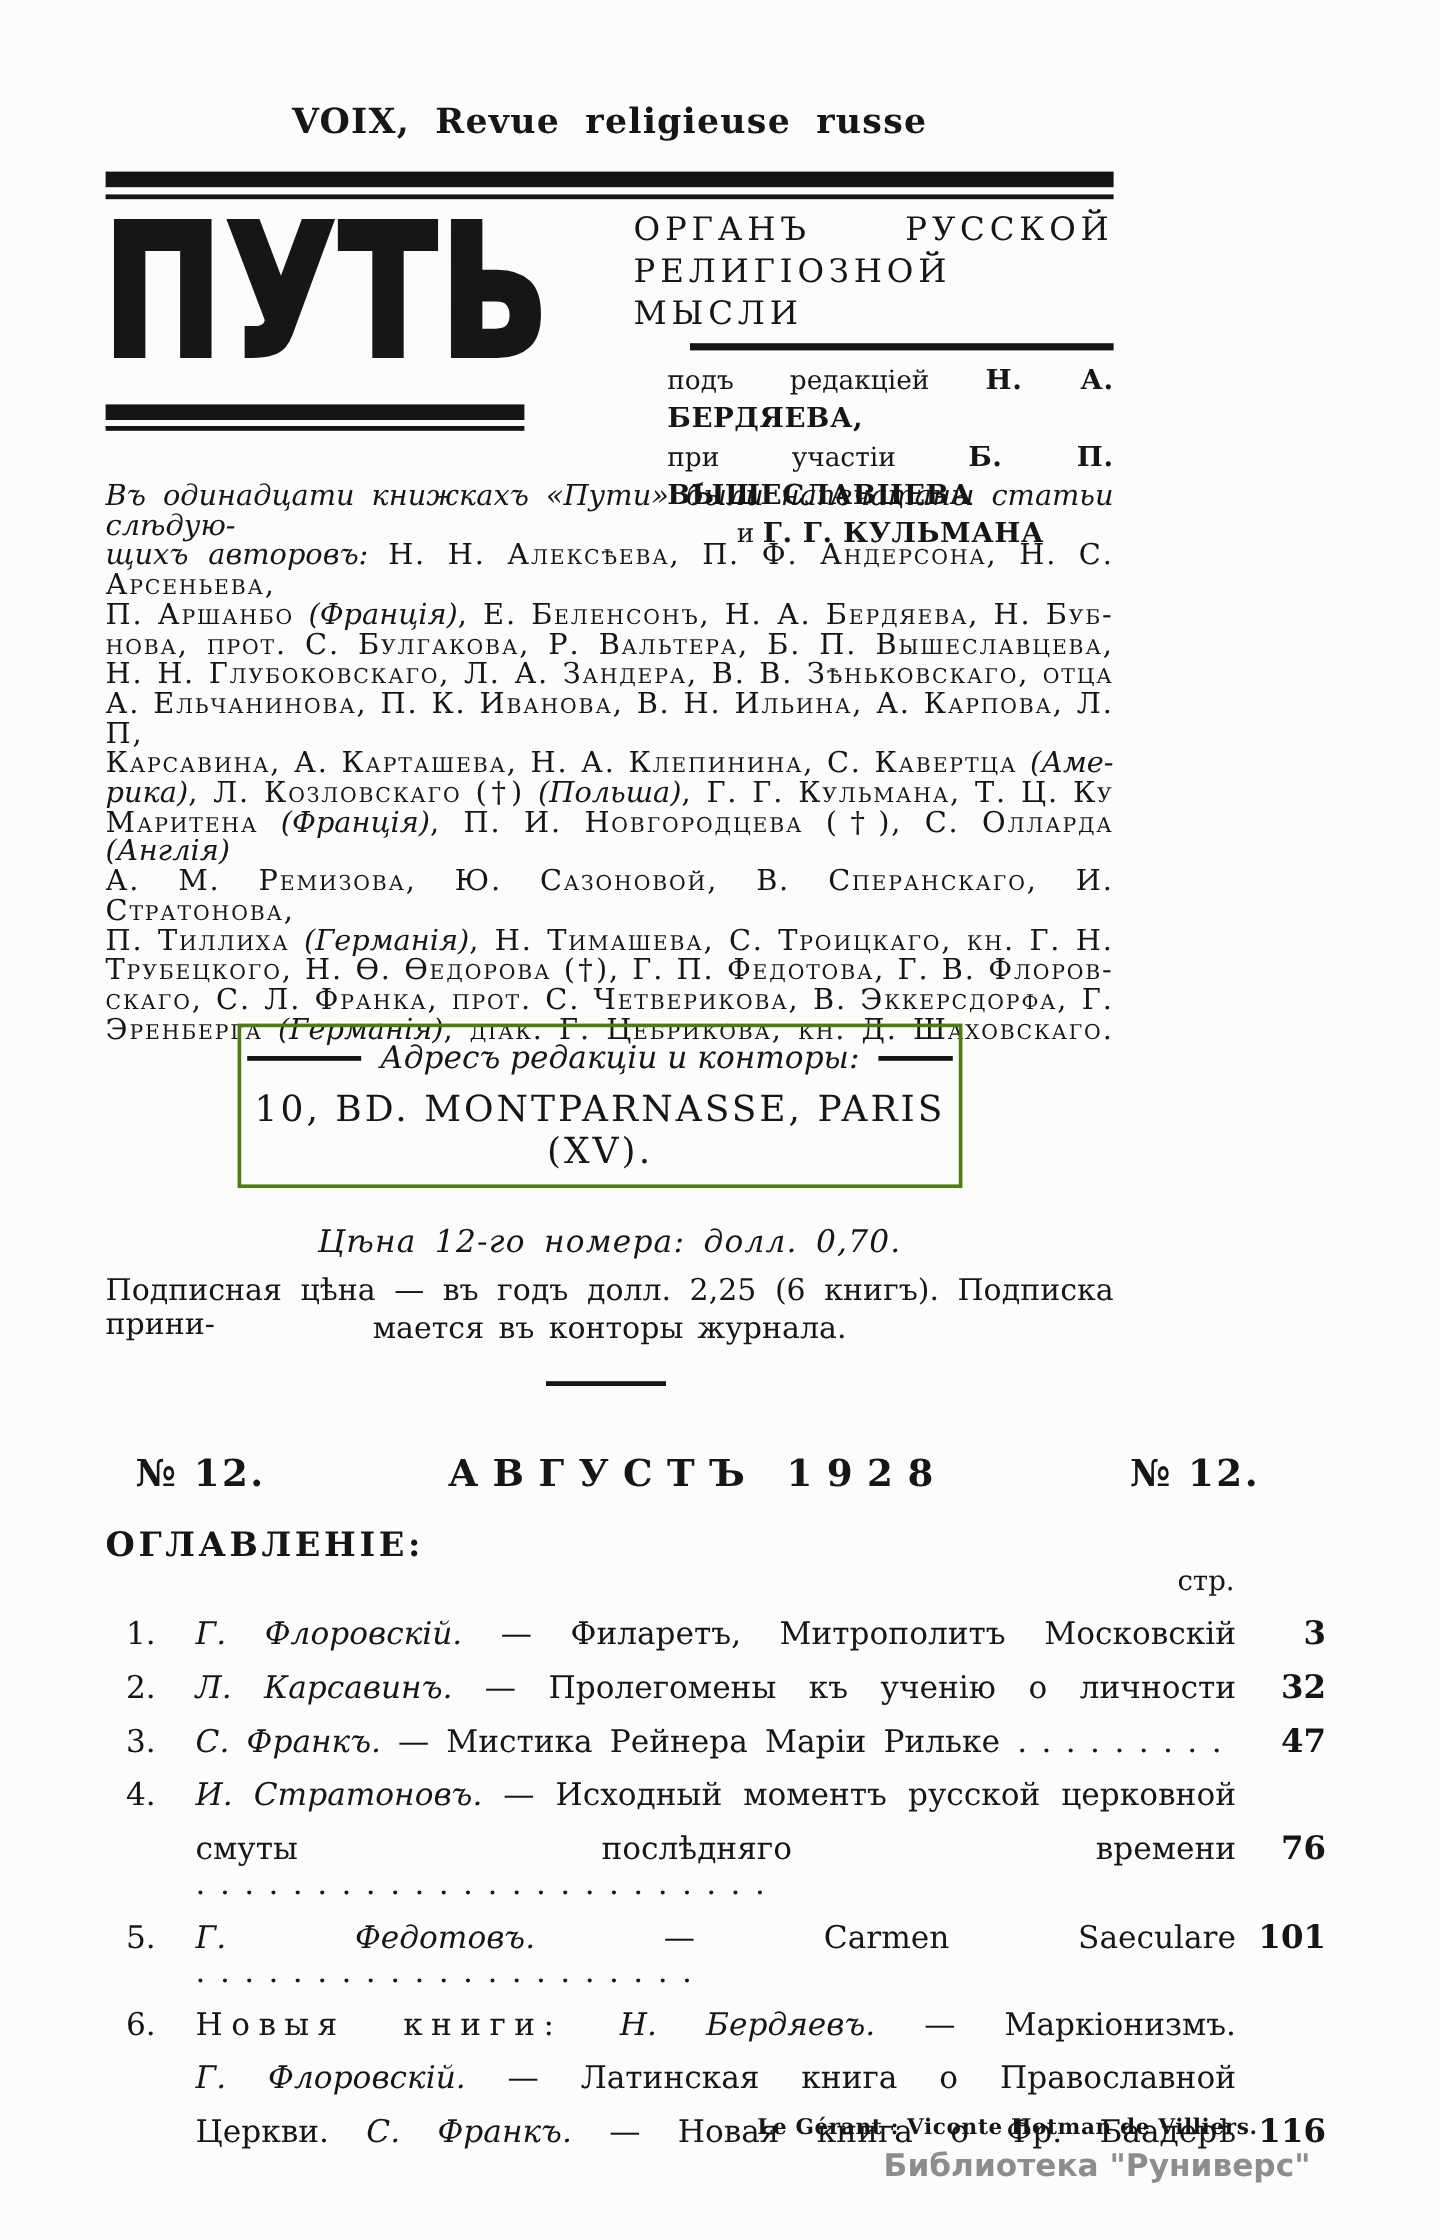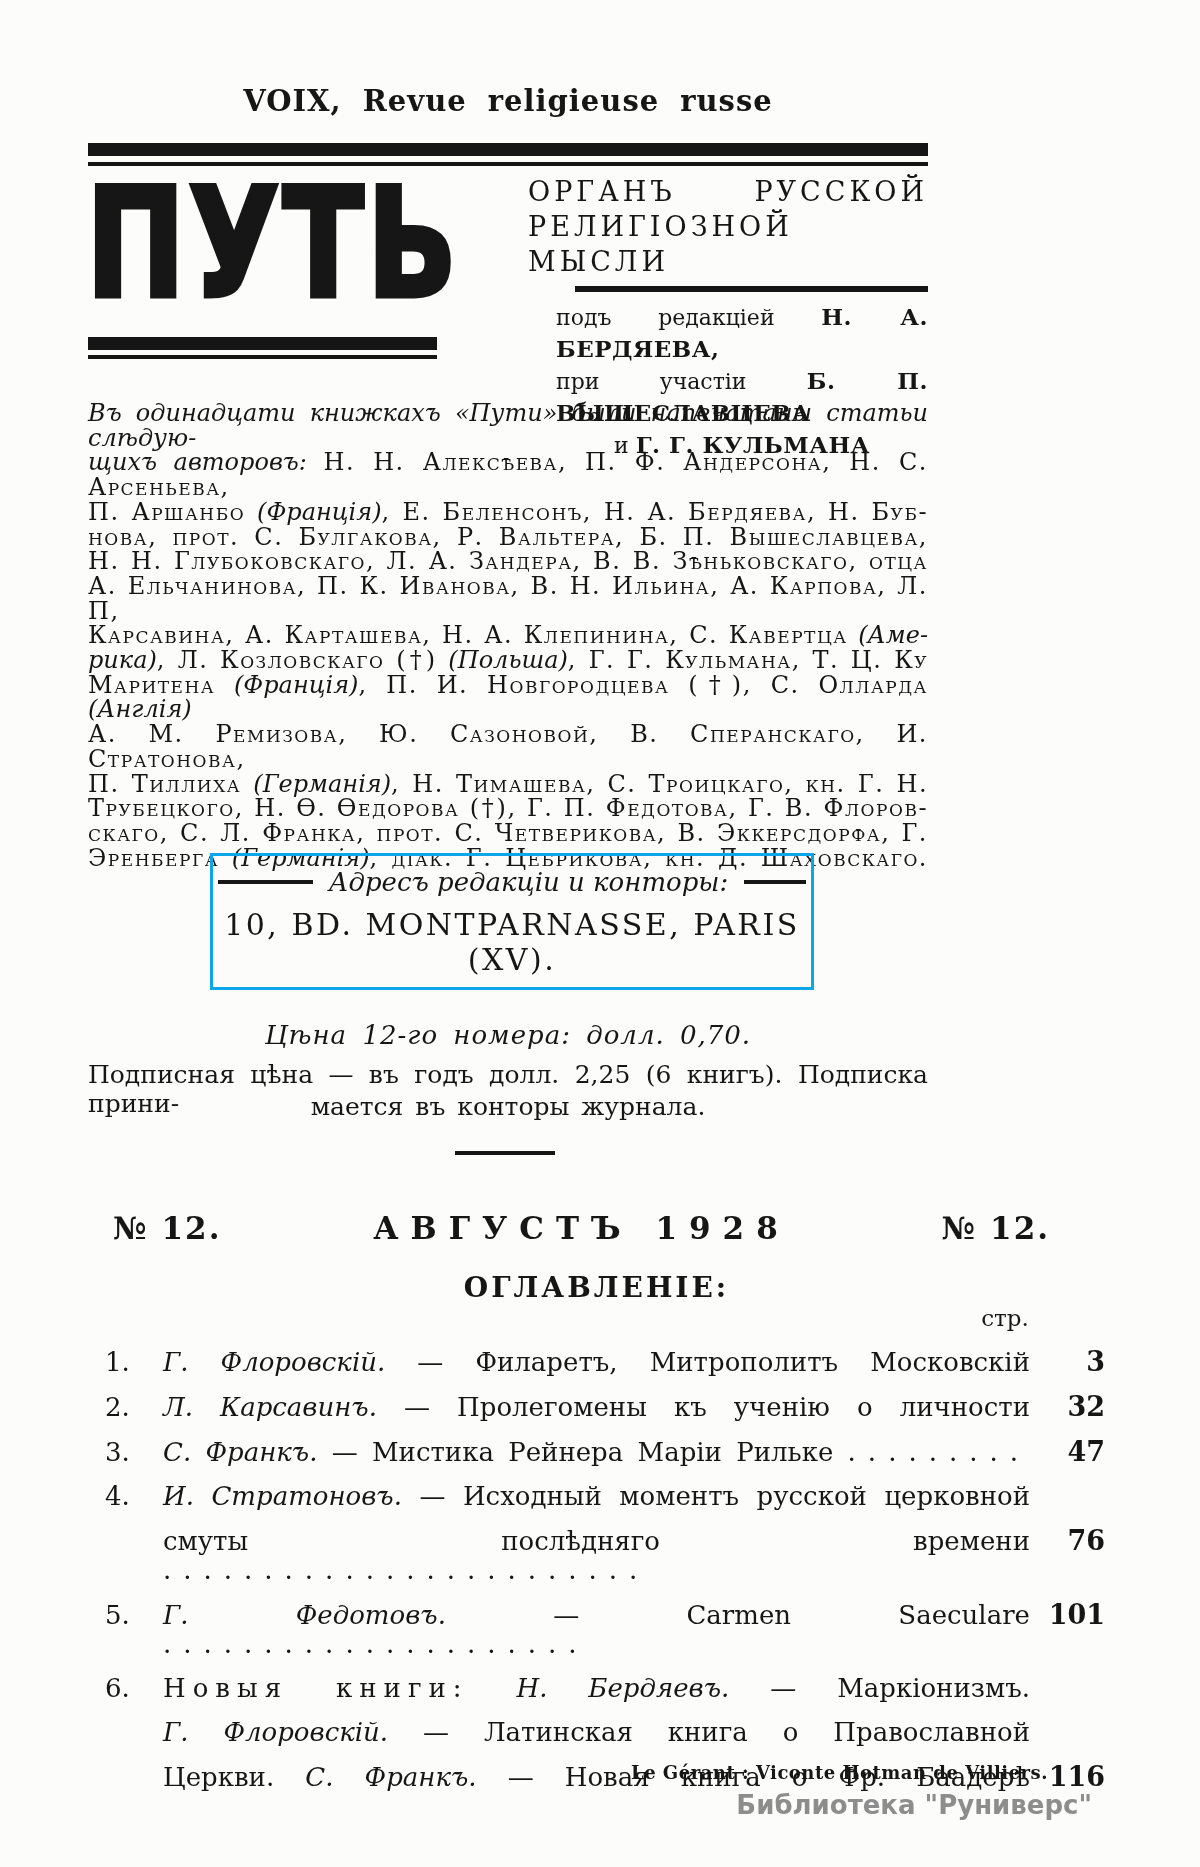--- a/index.html
+++ b/index.html
@@ -51,22 +51,22 @@
     font-size:24px;line-height:24.7px;
   }
   .par-line{text-align:justify;text-align-last:justify;white-space:normal;}
   .s-i{font-style:italic;}
   .s-sc{font-variant:small-caps;letter-spacing:1.5px;}
   .s-r{}
   .s-sp{letter-spacing:7px;}
   .s-d{letter-spacing:12px;}
   
   .addr-box{
-    position:absolute;top:853px;left:210px;width:604px;height:137px;
-    border:3px solid #0ea5e9;box-sizing:border-box;
+    position:absolute;top:853px;left:198px;width:604px;height:137px;
+    border:3px solid #4d7c0f;box-sizing:border-box;
     display:flex;flex-direction:column;justify-content:center;gap:10px;
   }
   .addr-label-row{display:flex;align-items:center;justify-content:center;gap:16px;
     font-style:italic;font-size:26px;}
   .dash{height:4px;background:#161616;}
   .dash-l{width:95px;} .dash-r{width:62px;}
   .addr-line{
     text-align:center;font-size:30px;letter-spacing:2.5px;
   }
   
@@ -88,21 +88,21 @@
     position:absolute;top:1210px;left:105px;width:1000px;
     display:flex;align-items:baseline;
     font-weight:bold;font-size:31px;
   }
   .issue-left{width:230px;padding-left:8px;letter-spacing:2px;}
   .issue-center{flex:1;text-align:center;letter-spacing:12px;}
   .issue-right{width:230px;text-align:right;padding-right:55px;letter-spacing:2px;}
   
   .toc-heading{
     position:absolute;top:1271px;left:88px;width:1017px;
-    text-align:center;font-weight:bold;font-size:28px;letter-spacing:3px;
+    font-weight:bold;font-size:28px;letter-spacing:3px;
   }
   .toc-pagecol{
     position:absolute;top:1305px;left:905px;width:200px;
     text-align:center;font-size:23px;
   }
   .toc{
     position:absolute;top:1347px;left:105px;width:1000px;
     font-size:26px;
   }
   .toc-row{display:flex;align-items:baseline;line-height:29px;margin-bottom:15px;}

